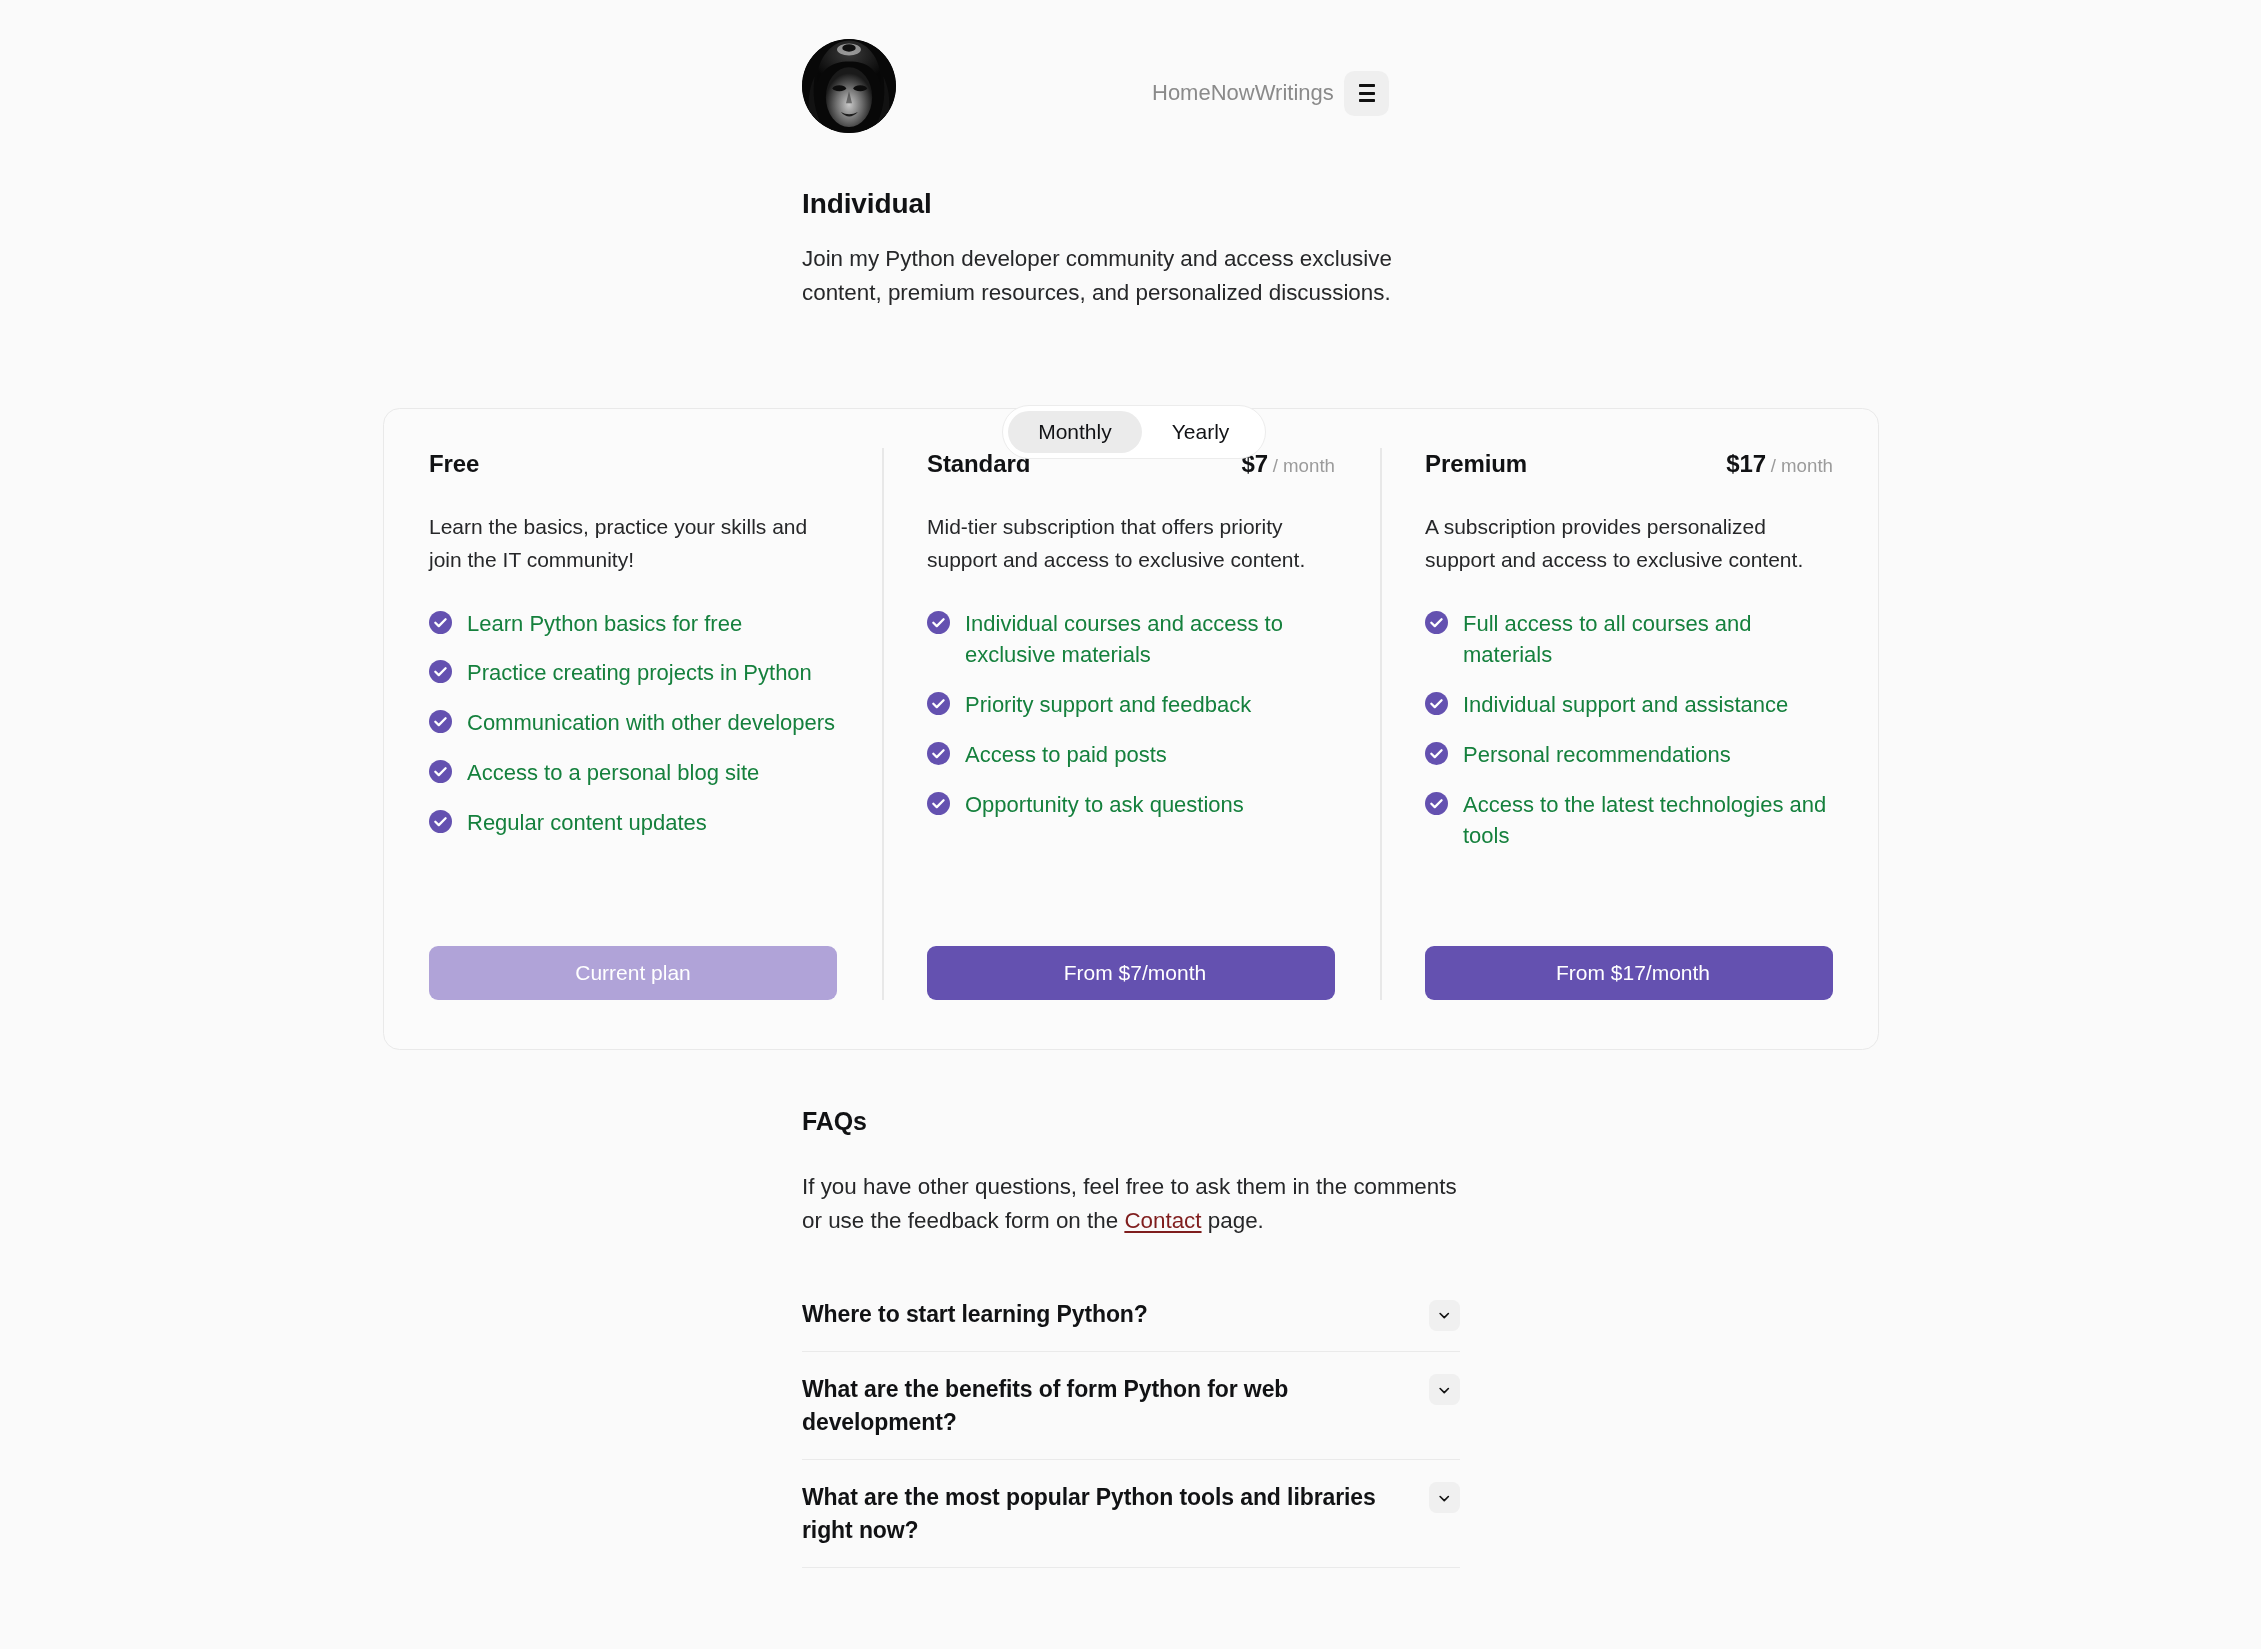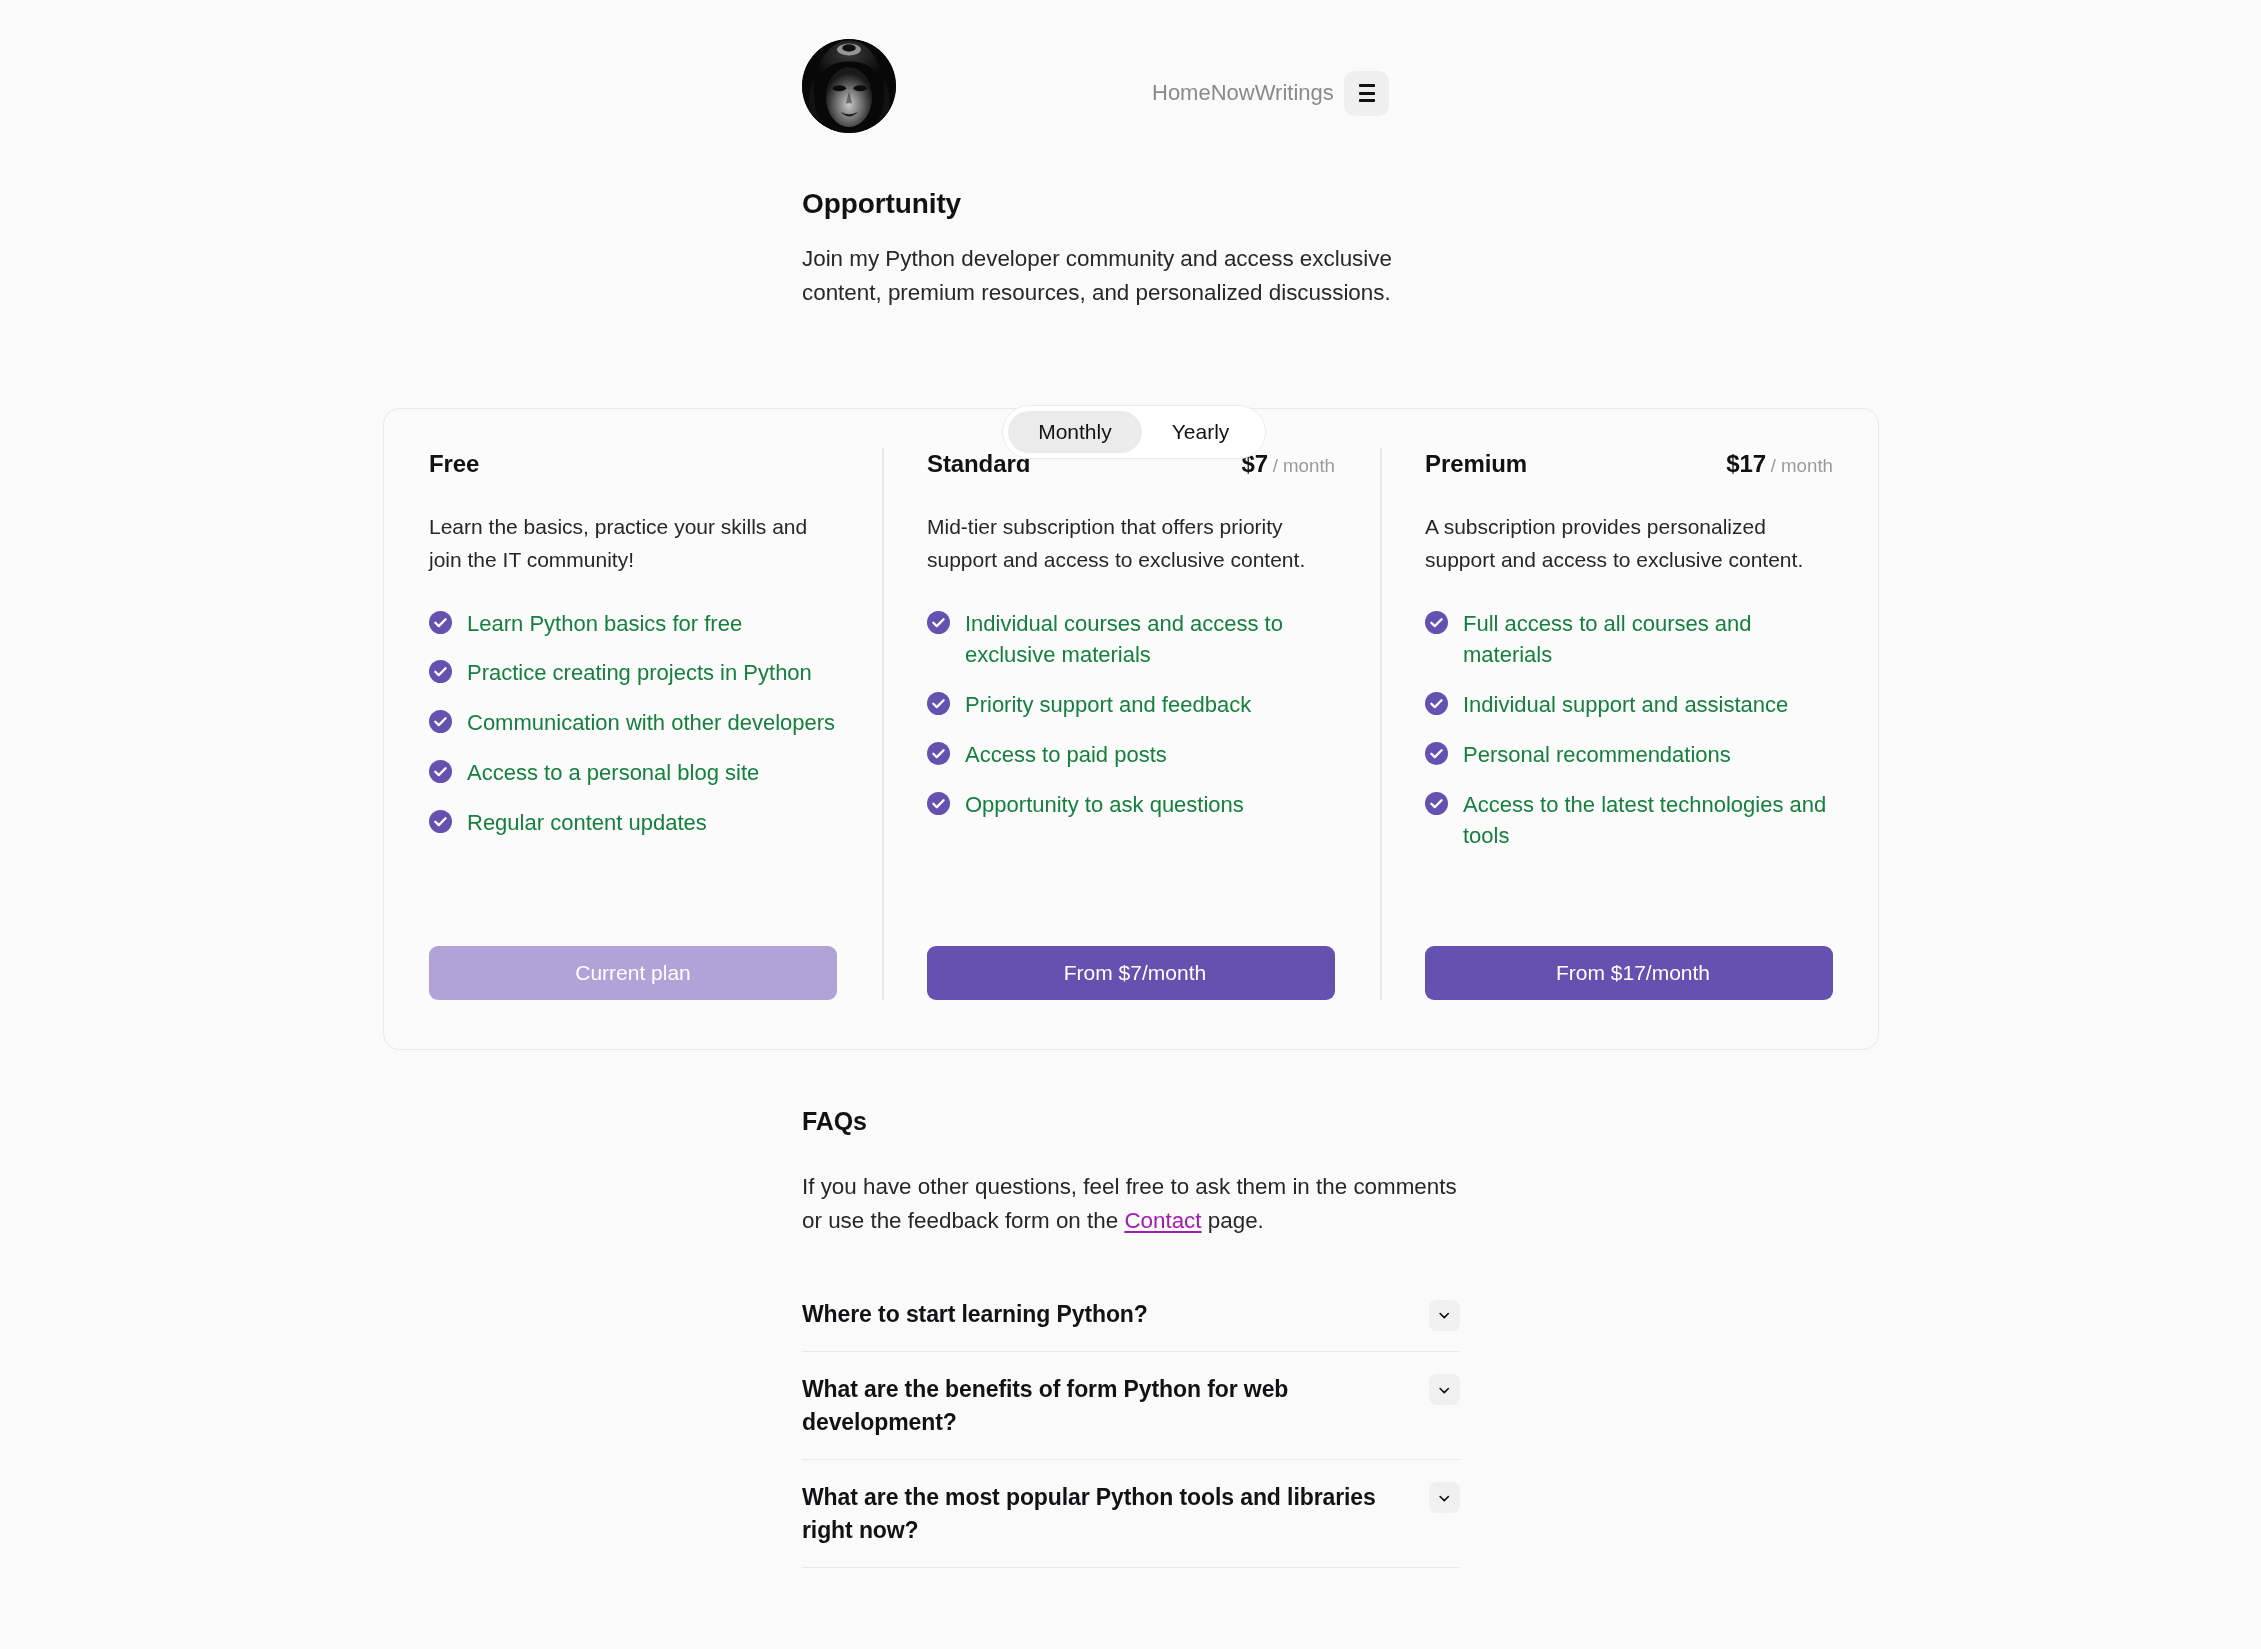--- a/index.html
+++ b/index.html
@@ -244,21 +244,21 @@
     letter-spacing: -0.1px;
   }
   .faq-intro {
     margin-top: 34px;
     font-size: 22.4px;
     line-height: 1.52;
     color: #262729;
     width: 658px;
   }
   .faq-link {
-    color: #a21caf;
+    color: #7f1d1d;
     text-decoration: underline;
     text-underline-offset: 3px;
   }
   .faq-list { margin-top: 39px; }
   .faq-item {
     border-bottom: 1.5px solid #eaeaea;
     padding: 21px 0 19.4px 0;
     display: flex;
     align-items: flex-start;
     justify-content: space-between;
@@ -332,21 +332,21 @@
       <button class="menu-button" aria-label="menu">
         <span></span>
         <span></span>
         <span></span>
       </button>
     </nav>
 
   </header>
 
   <section class="intro">
-    <h1 class="intro-title">Opportunity</h1>
+    <h1 class="intro-title">Individual</h1>
     <p class="intro-sub">Join my Python developer community and access exclusive content, premium resources, and personalized discussions.</p>
   </section>
 
   <section class="pricing-card">
     <div class="plans">
 
       <div class="plan">
         <div class="plan-head">
           <div class="plan-name">Free</div>
           <div class="plan-price-wrap">

